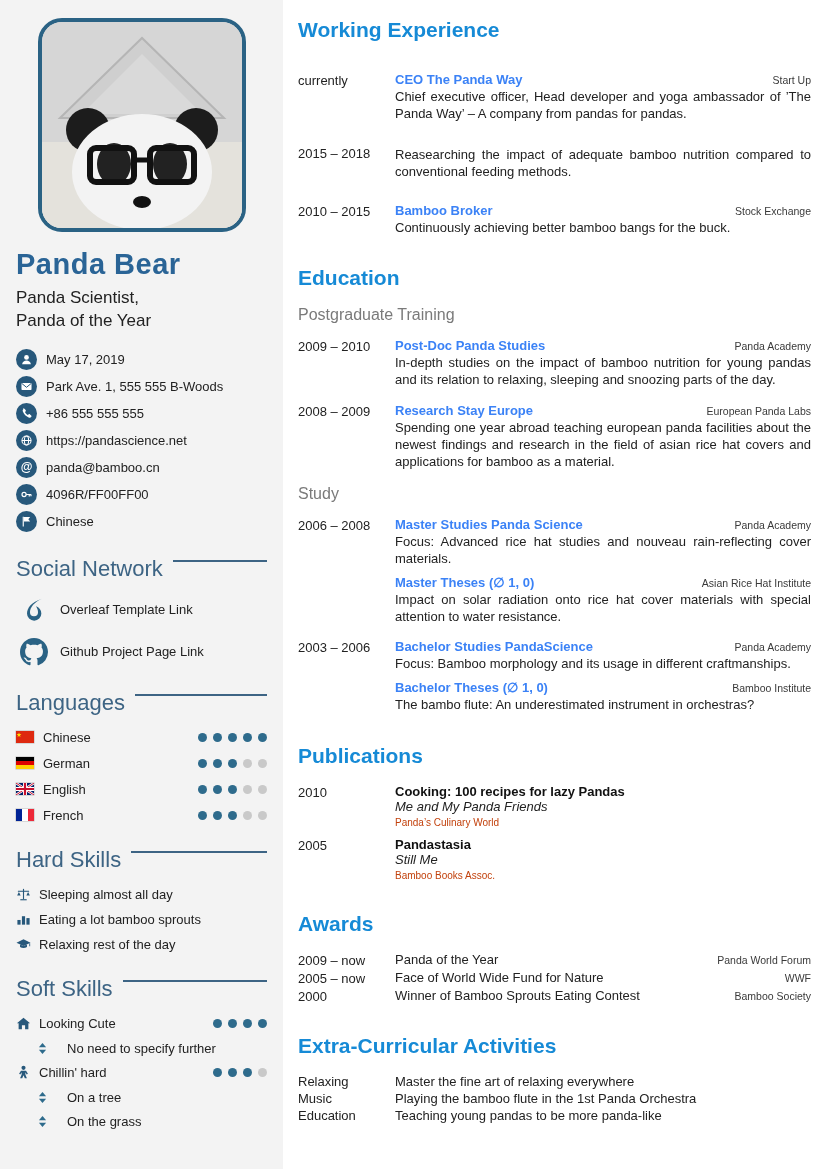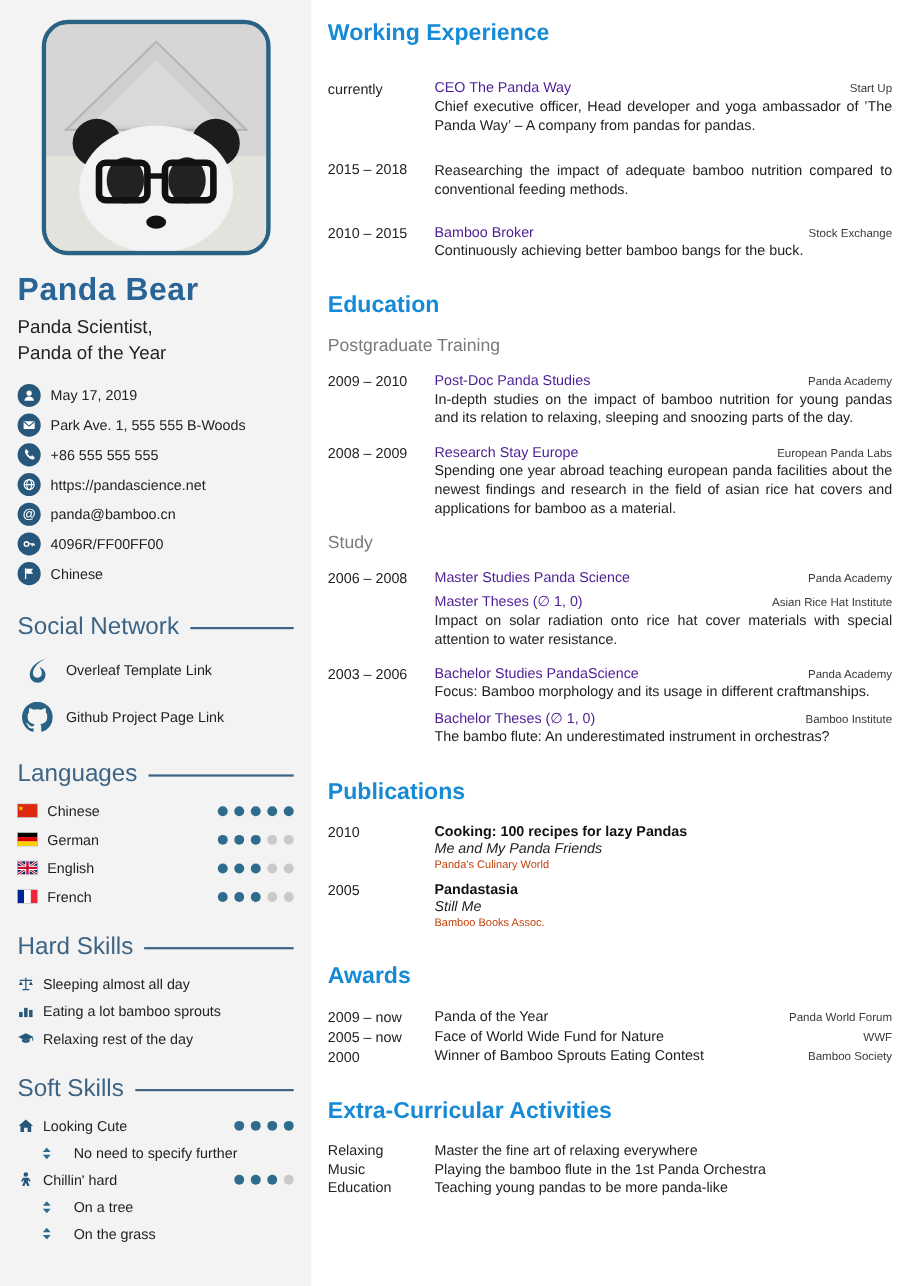--- a/index.html
+++ b/index.html
@@ -11,21 +11,21 @@
   .photo-frame svg{display:block;}
   .name{font-size:29px;font-weight:600;color:#2a6496;margin:16px 0 6px 0;letter-spacing:.5px;}
   .subtitle{font-size:17px;color:#222;line-height:1.35;margin-bottom:16px;}
   .contacts{list-style:none;margin:0;padding:0;}
   .contact-row{display:flex;align-items:center;gap:9px;margin-bottom:6px;min-height:21px;}
   .cicon{width:21px;height:21px;border-radius:50%;background:#27587b;display:flex;align-items:center;justify-content:center;flex-shrink:0;}
   .cicon svg{width:13px;height:13px;}
   .cicon .at{color:#fff;font-size:12px;font-weight:700;line-height:1;}
   .ctext{font-size:13px;color:#222;}
 
-  .side-heading{display:flex;align-items:center;gap:10px;margin:24px 0 14px 0;}
+  .side-heading{display:flex;gap:10px;margin:24px 0 14px 0;}
   .side-heading-text{font-size:22px;color:#3d6484;font-weight:500;white-space:nowrap;}
   .rule{flex:1;height:2px;background:#3d6484;margin-top:4px;}
 
   .social-row{display:flex;align-items:center;gap:12px;margin:0 0 14px 4px;cursor:pointer;}
   .social-row svg{width:28px;height:28px;flex-shrink:0;}
   .social-label{font-size:13px;color:#222;text-align:right;}
 
   .lang-row{display:flex;align-items:center;gap:9px;margin-bottom:11px;}
   .flag{width:18px;height:12px;flex-shrink:0;display:block;box-shadow:0 0 0 .5px #bbb;}
   .lang-label{font-size:13px;color:#222;}
@@ -44,21 +44,21 @@
   .main{flex:1;box-sizing:border-box;padding:10px 16px 0 15px;}
   .section-title{font-size:21px;font-weight:700;color:#168ad6;margin:0;}
   .mt-first{margin:8px 0 30px 0;}
   .mt{margin:30px 0 16px 0;}
   .subsection-label{font-size:16px;color:#7a7a7a;font-weight:400;margin:14px 0 14px 0;}
 
   .entry{display:grid;grid-template-columns:97px 1fr;margin-bottom:22px;}
   .entry.tight{margin-bottom:14px;}
   .entry-date{font-size:13px;color:#222;padding-top:1px;}
   .entry-head{display:flex;justify-content:space-between;align-items:baseline;gap:10px;}
-  .entry-title{font-weight:400;font-size:13px;color:#4c1d95;}
+  .entry-title{font-weight:700;font-size:13px;color:#3b82f6;}
   .entry-org{font-size:10.5px;color:#3a3a3a;white-space:nowrap;}
   .entry-desc{font-size:13px;color:#222;text-align:justify;line-height:1.3;margin-top:2px;}
   .thesis{margin-top:7px;}
 
   .pub-title{font-weight:700;font-size:13px;color:#111;}
   .pub-sub{font-size:13px;color:#222;font-style:italic;line-height:1.3;}
   .pub-publisher{font-size:10px;color:#c2410c;line-height:1.3;}
   .entry.pub{margin-bottom:8px;}
 
   .entry.award{margin-bottom:2px;}
@@ -393,20 +393,21 @@
 
     <div class="subsection-label">Study</div>
 
     <div class="entry tight">
       <div class="entry-date">2006 – 2008</div>
       <div class="entry-body">
         <div class="entry-head">
           <span class="entry-title">Master Studies Panda Science</span>
           <span class="entry-org">Panda Academy</span>
         </div>
+        <div class="entry-desc">Focus: Advanced rice hat studies and nouveau rain-reflecting cover materials.</div>
         <div class="entry-head thesis">
           <span class="entry-title">Master Theses (∅ 1, 0)</span>
           <span class="entry-org">Asian Rice Hat Institute</span>
         </div>
         <div class="entry-desc">Impact on solar radiation onto rice hat cover materials with special attention to water resistance.</div>
       </div>
     </div>
 
     <div class="entry tight">
       <div class="entry-date">2003 – 2006</div>

